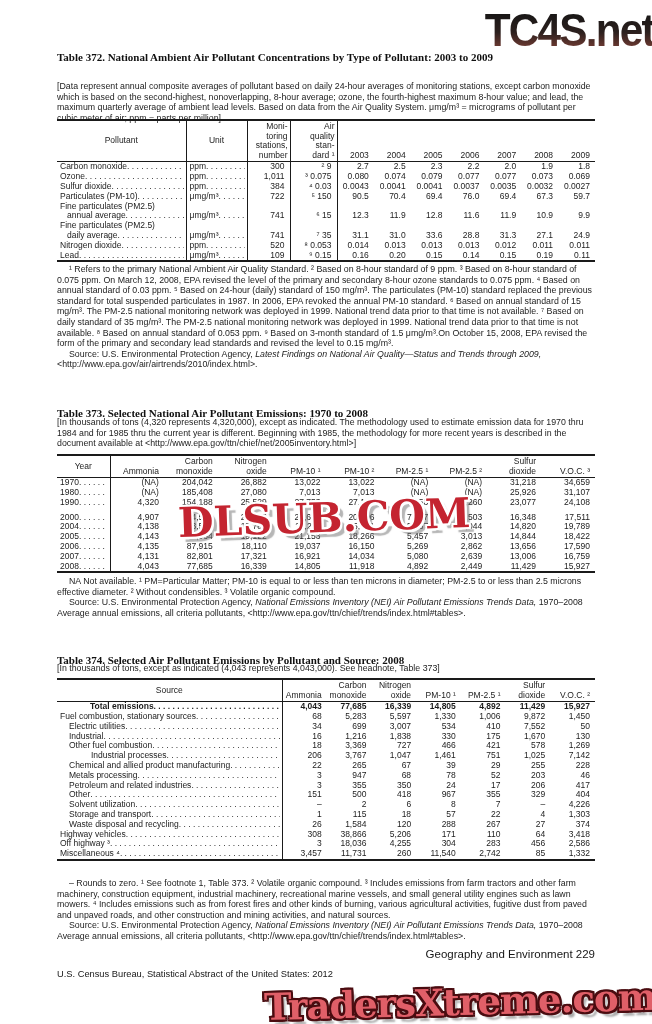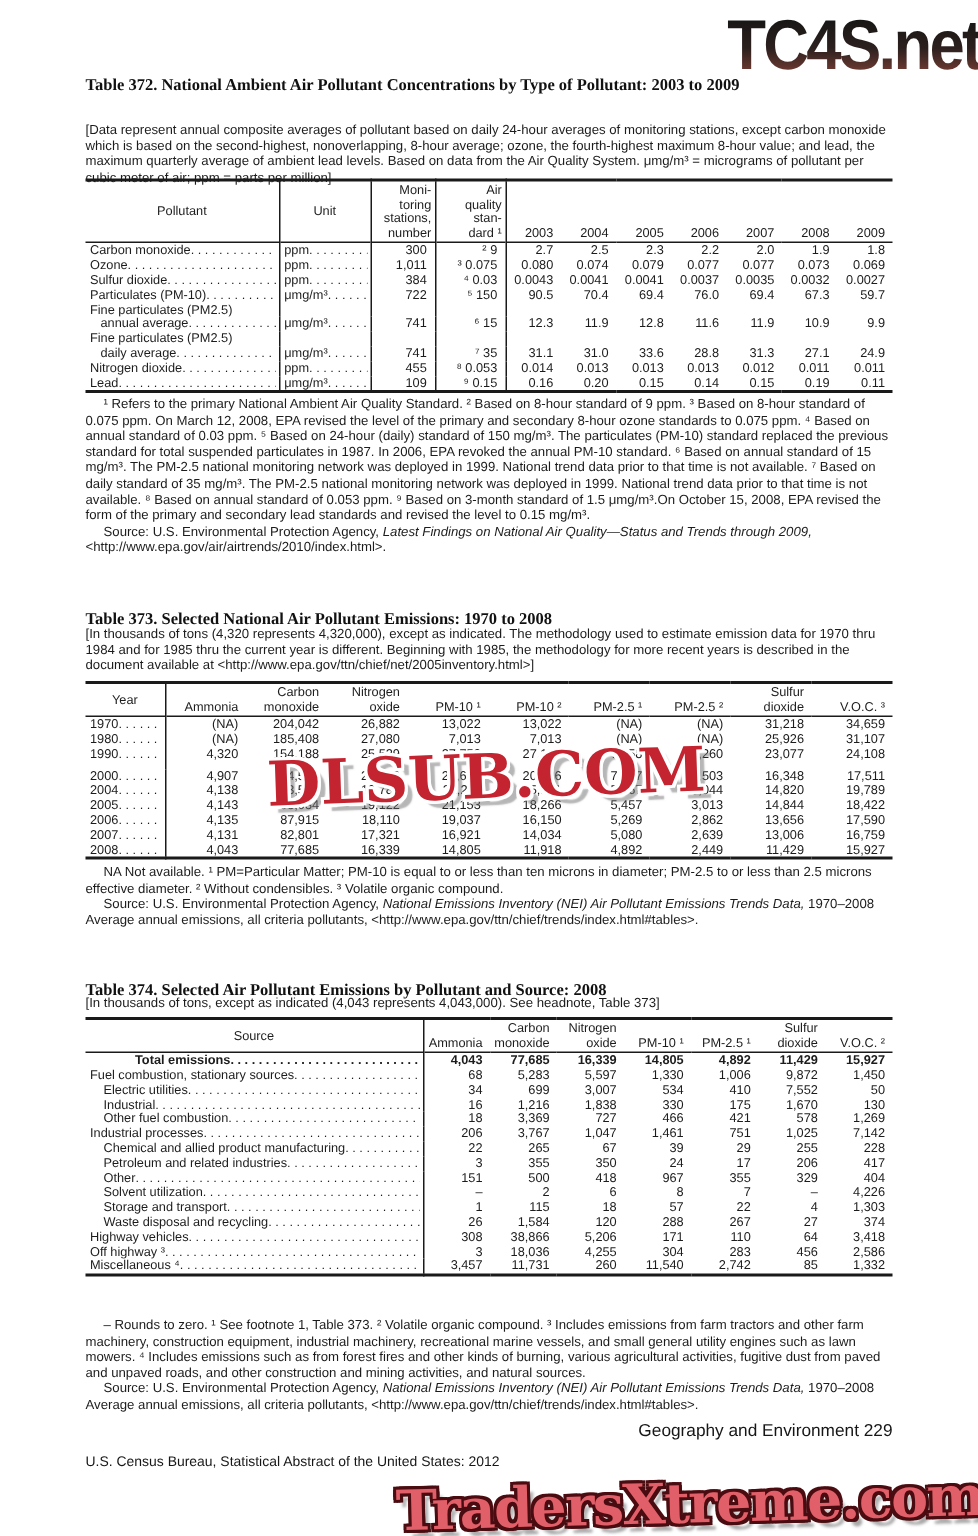--- a/index.html
+++ b/index.html
@@ -277,21 +277,21 @@
                 <span class="lt" style="padding-left: 0px;">Nitrogen dioxide</span>
                 <span class="dots"></span>
               </div>
             </td>
             <td class="lc vr">
               <div class="flexcell">
                 <span class="lt">ppm</span>
                 <span class="dots"></span>
               </div>
             </td>
-            <td class="num vr">455</td>
+            <td class="num vr">520</td>
             <td class="num vr">⁸ 0.053</td>
             <td class="num">0.014</td>
             <td class="num">0.013</td>
             <td class="num">0.013</td>
             <td class="num">0.013</td>
             <td class="num">0.012</td>
             <td class="num">0.011</td>
             <td class="num">0.011</td>
           </tr>
           <tr>
@@ -633,21 +633,21 @@
             <td class="num">3,369</td>
             <td class="num">727</td>
             <td class="num">466</td>
             <td class="num">421</td>
             <td class="num">578</td>
             <td class="num">1,269</td>
           </tr>
           <tr>
             <td class="lc vr">
               <div class="flexcell">
-                <span class="lt" style="padding-left: 0px;">Industrial processes</span>
+                <span class="lt" style="padding-left: 0px; margin-left: 31px;">Industrial processes</span>
                 <span class="dots"></span>
               </div>
             </td>
             <td class="num">206</td>
             <td class="num">3,767</td>
             <td class="num">1,047</td>
             <td class="num">1,461</td>
             <td class="num">751</td>
             <td class="num">1,025</td>
             <td class="num">7,142</td>
@@ -663,20 +663,35 @@
             <td class="num">265</td>
             <td class="num">67</td>
             <td class="num">39</td>
             <td class="num">29</td>
             <td class="num">255</td>
             <td class="num">228</td>
           </tr>
           <tr>
             <td class="lc vr">
               <div class="flexcell">
+                <span class="lt" style="padding-left: 9px;">Metals processing</span>
+                <span class="dots"></span>
+              </div>
+            </td>
+            <td class="num">3</td>
+            <td class="num">947</td>
+            <td class="num">68</td>
+            <td class="num">78</td>
+            <td class="num">52</td>
+            <td class="num">203</td>
+            <td class="num">46</td>
+          </tr>
+          <tr>
+            <td class="lc vr">
+              <div class="flexcell">
                 <span class="lt" style="padding-left: 9px;">Petroleum and related industries</span>
                 <span class="dots"></span>
               </div>
             </td>
             <td class="num">3</td>
             <td class="num">355</td>
             <td class="num">350</td>
             <td class="num">24</td>
             <td class="num">17</td>
             <td class="num">206</td>

